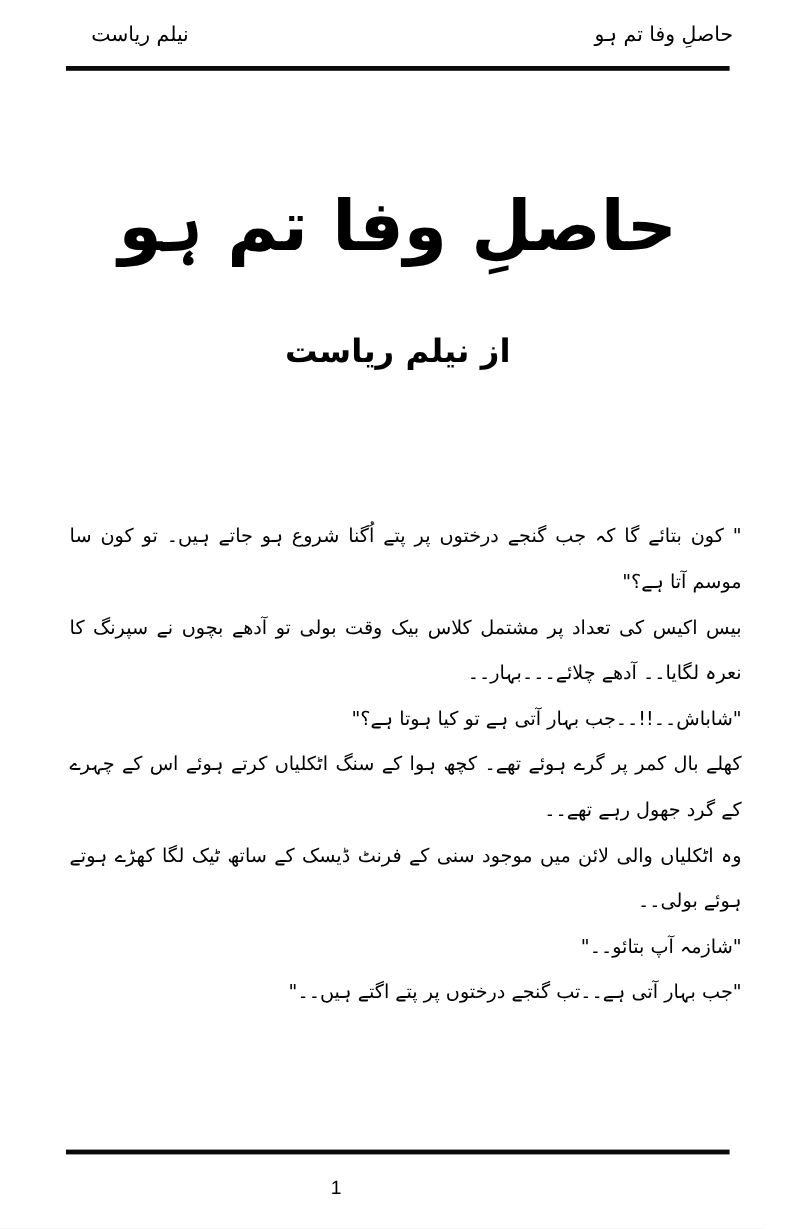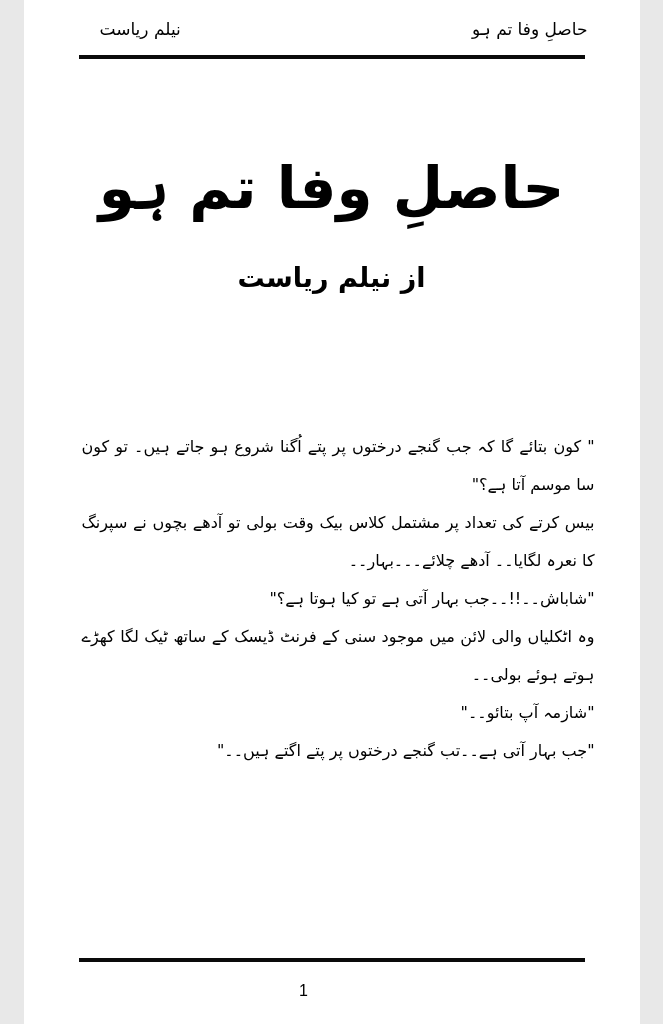--- a/index.html
+++ b/index.html
@@ -1,19 +1,19 @@
 <!DOCTYPE html>
 <html lang="ur"><head>
 <meta charset="utf-8">
 <style>
   * { margin: 0; padding: 0; box-sizing: border-box; }
   html, body { background: #e8e8e8; }
   .page {
     position: relative;
-    width: 616px;
+    width: 663px;
     height: 1024px;
     margin: 0 auto;
     background: #ffffff;
     color: #000000;
     font-family: "DejaVu Sans", "Liberation Sans", sans-serif;
     overflow: hidden;
   }
   
   .running-header {
     position: absolute;
@@ -55,21 +55,21 @@
   .book-title {
     font-size: 58px;
     font-weight: bold;
     line-height: 120px;
     letter-spacing: 1px;
   }
   .byline {
     font-size: 27px;
     font-weight: bold;
     line-height: 48px;
-    margin-top: 6px;
+    margin-top: 22px;
   }
   
   .story-body {
     position: absolute;
     top: 428px;
     left: 58px;
     right: 45px;
     direction: rtl;
     text-align: justify;
     font-size: 16px;
@@ -99,22 +99,23 @@
 
   <div class="rule rule-top"></div>
 
   <div class="title-block">
     <div class="book-title">حاصلِ وفا تم ہو</div>
     <div class="byline">از نیلم ریاست</div>
   </div>
 
   <div class="story-body">
     <p>" کون بتائے گا کہ جب گنجے درختوں پر پتے اُگنا شروع ہو جاتے ہیں۔ تو کون سا موسم آتا ہے؟"</p>
-    <p>بیس کرتے کی تعداد پر مشتمل کلاس بیک وقت بولی تو آدھے بچوں نے سپرنگ کا نعرہ لگایا۔۔ آدھے چلائے۔۔۔بہار۔۔</p>
+    <p>بیس اکیس کی تعداد پر مشتمل کلاس بیک وقت بولی تو آدھے بچوں نے سپرنگ کا نعرہ لگایا۔۔ آدھے چلائے۔۔۔بہار۔۔</p>
     <p>"شاباش۔۔!!۔۔جب بہار آتی ہے تو کیا ہوتا ہے؟"</p>
+    <p>کھلے بال کمر پر گرے ہوئے تھے۔ کچھ ہوا کے سنگ اٹکلیاں کرتے ہوئے اس کے چہرے کے گرد جھول رہے تھے۔۔</p>
     <p>وہ اٹکلیاں والی لائن میں موجود سنی کے فرنٹ ڈیسک کے ساتھ ٹیک لگا کھڑے ہوتے ہوئے بولی۔۔</p>
     <p>"شازمہ آپ بتائو۔۔"</p>
     <p>"جب بہار آتی ہے۔۔تب گنجے درختوں پر پتے اگتے ہیں۔۔"</p>
 
   </div>
 
   <div class="rule rule-bottom"></div>
 
   <div class="page-number">1</div>
 

